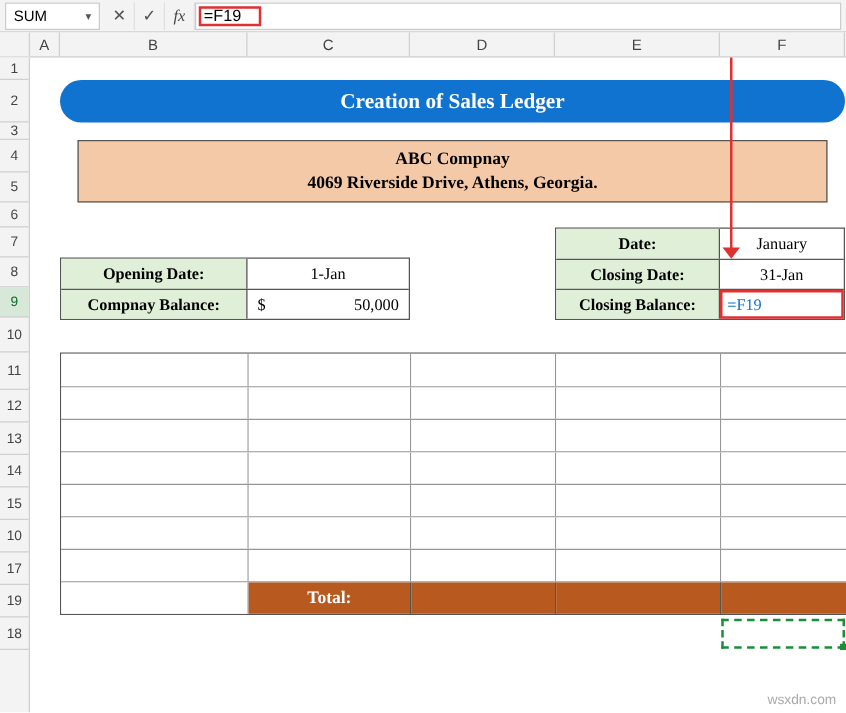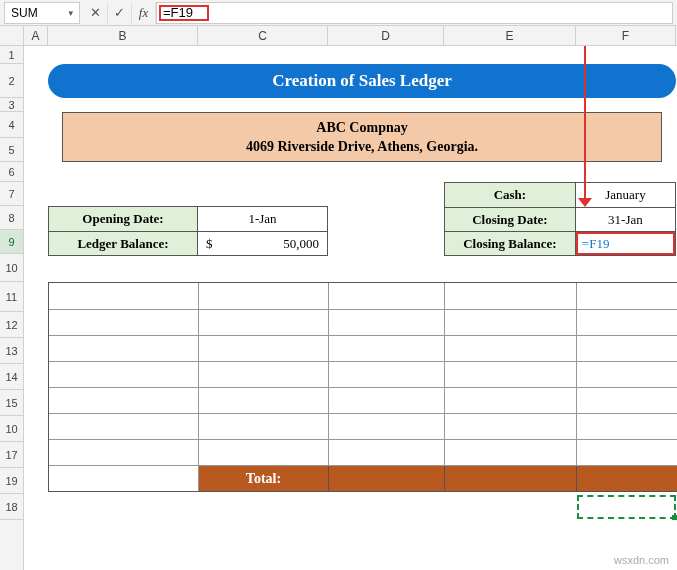--- a/index.html
+++ b/index.html
@@ -345,33 +345,33 @@
         <div>ABC Compnay</div>
         <div>4069 Riverside Drive, Athens, Georgia.</div>
       </div>
 
       <div class="pair-stack" style="left:24px; top:160px; width:280px;">
         <div class="prow">
           <div class="lbl" style="width:150px">Opening Date:</div>
           <div class="val" style="width:130px">1-Jan</div>
         </div>
         <div class="prow">
-          <div class="lbl" style="width:150px">Ledger Balance:</div>
+          <div class="lbl" style="width:150px">Compnay Balance:</div>
           <div class="val" style="width:130px">
             <div class="dollar-split">
               <span>$</span>
               <span>50,000</span>
             </div>
           </div>
         </div>
       </div>
 
       <div class="pair-stack" style="left:420px; top:136px; width:232px;">
         <div class="prow">
-          <div class="lbl" style="width:132px">Cash:</div>
+          <div class="lbl" style="width:132px">Date:</div>
           <div class="val" style="width:100px">January</div>
         </div>
         <div class="prow">
           <div class="lbl" style="width:132px">Closing Date:</div>
           <div class="val" style="width:100px">31-Jan</div>
         </div>
         <div class="prow">
           <div class="lbl" style="width:132px">Closing Balance:</div>
           <div class="val closing-bal-highlight" style="width:100px">=F19</div>
         </div>

